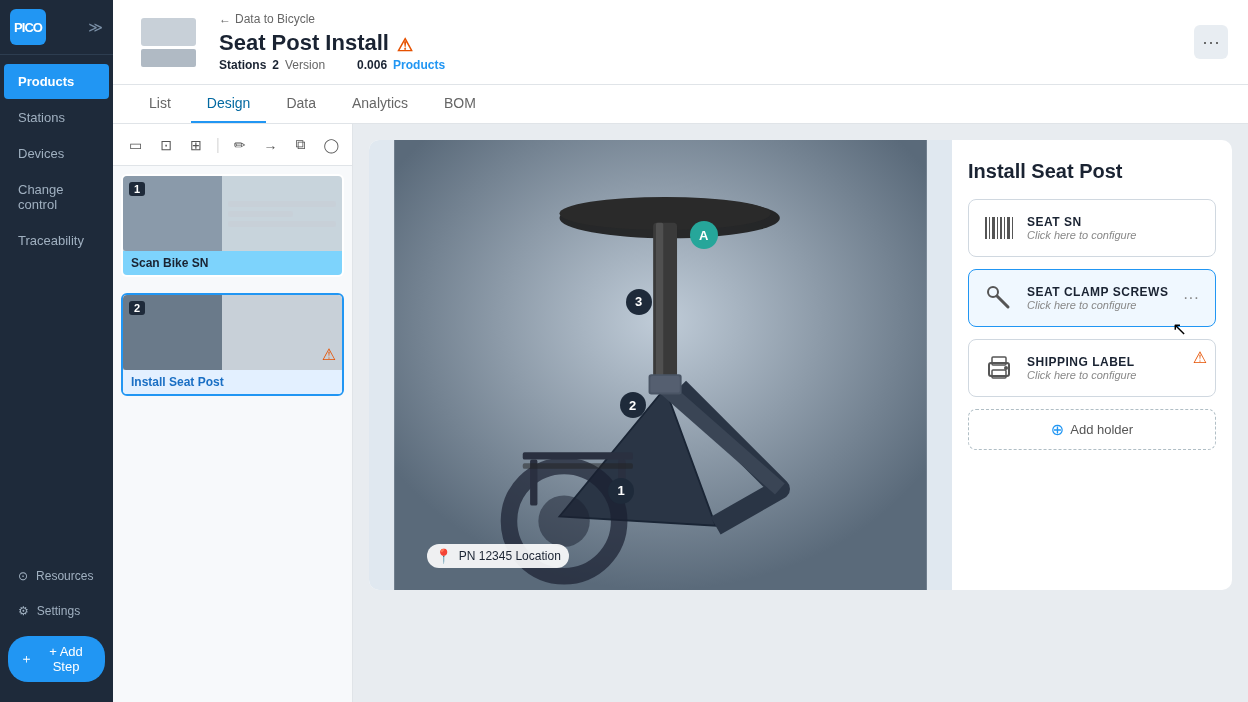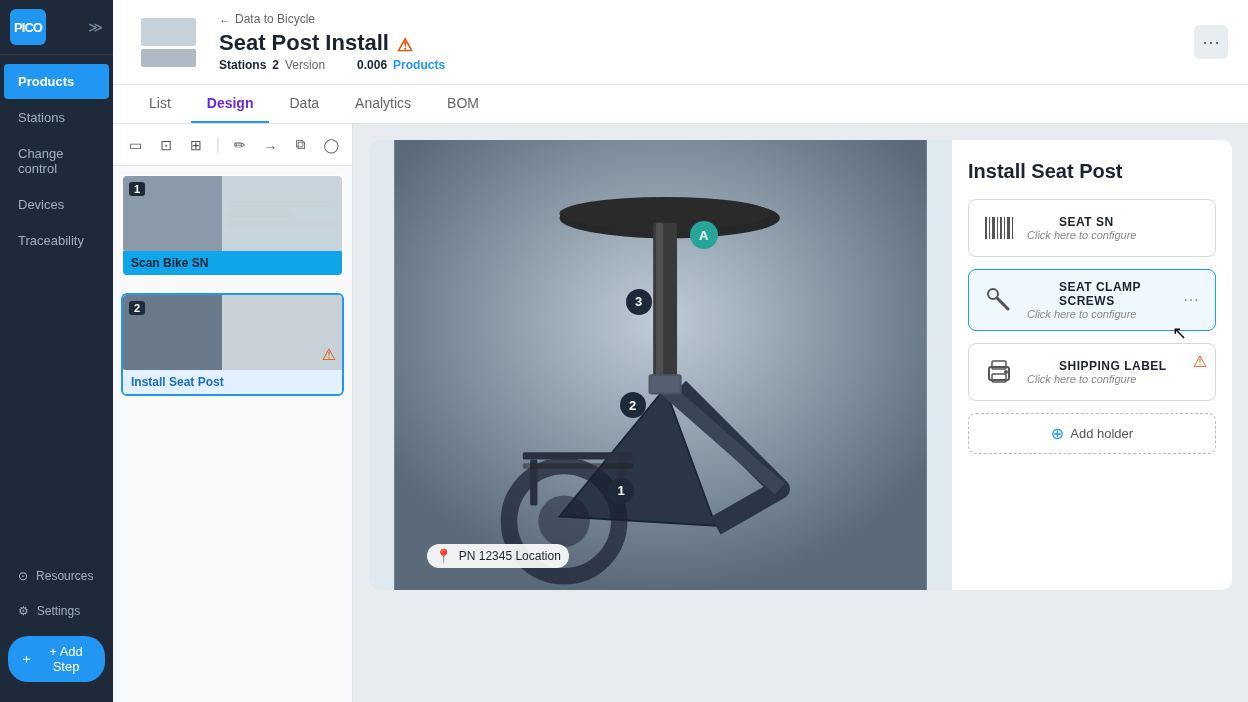--- a/index.html
+++ b/index.html
@@ -188,21 +188,21 @@
       gap: 4px;
     }
     .tab {
       padding: 10px 16px;
       font-size: 14px;
       color: #666;
       cursor: pointer;
       border-bottom: 2px solid transparent;
       white-space: nowrap;
     }
-    .tab.active { color: #6d28d9; border-bottom-color: #2196F3; font-weight: 700; }
+    .tab.active { color: #0369a1; border-bottom-color: #2196F3; font-weight: 400; }
 
     
     .content-area {
       display: flex;
       flex: 1;
       overflow: hidden;
     }
 
     
     .steps-panel {
@@ -285,21 +285,21 @@
       bottom: 6px;
       right: 6px;
       color: #e65100;
       font-size: 16px;
     }
     .step-card-label {
       padding: 5px 8px;
       font-size: 12px;
       font-weight: 600;
       color: #1a2332;
-      background: #0ea5e9;
+      background: #7dd3fc;
     }
     .step-card.active .step-card-label { background: #e3f0ff; color: #1a6fc4; }
 
     
     .design-canvas {
       flex: 1;
       background: #e8ecf0;
       padding: 16px;
       overflow: auto;
       display: flex;
@@ -405,21 +405,20 @@
       justify-content: center;
       flex-shrink: 0;
       color: #555;
     }
     .action-content { flex: 1; }
     .action-title {
       font-size: 12px;
       font-weight: 700;
       color: #1a2332;
       letter-spacing: 0.5px;
-      margin-left: 32px;
     }
     .action-subtitle {
       font-size: 11px;
       color: #888;
       font-style: italic;
     }
     .action-more {
       color: #888;
       font-size: 16px;
       background: none;
@@ -463,22 +462,22 @@
 <div class="sidebar">
   <div class="sidebar-logo">
     <div class="logo-box">
       <div class="logo-icon">PICO</div>
     </div>
     <span class="sidebar-collapse">≫</span>
   </div>
   <nav class="sidebar-nav">
     <div class="sidebar-item active">Products</div>
     <div class="sidebar-item">Stations</div>
+    <div class="sidebar-item">Devices</div>
     <div class="sidebar-item">Change control</div>
-    <div class="sidebar-item">Devices</div>
     <div class="sidebar-item">Traceability</div>
   </nav>
   <div class="sidebar-bottom">
     <div class="sidebar-item">
       <span>⊙</span>
       <span>Resources</span>
     </div>
     <div class="sidebar-item">
       <span>⚙</span>
       <span>Settings</span>

